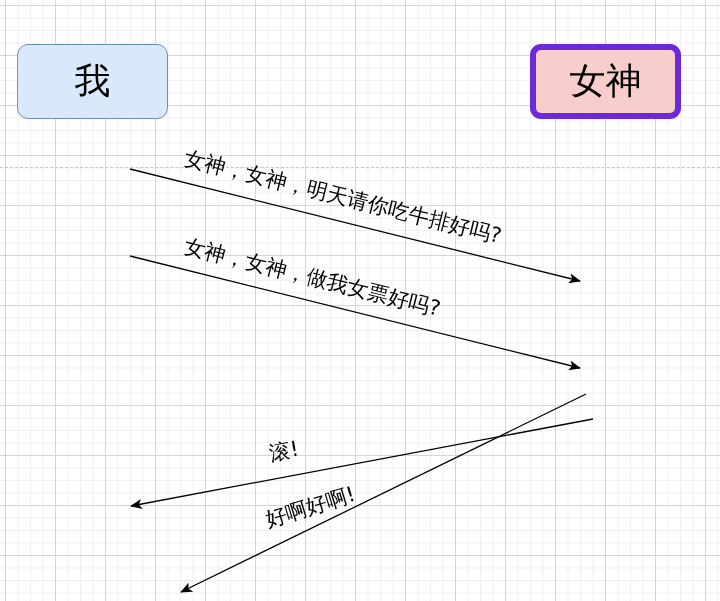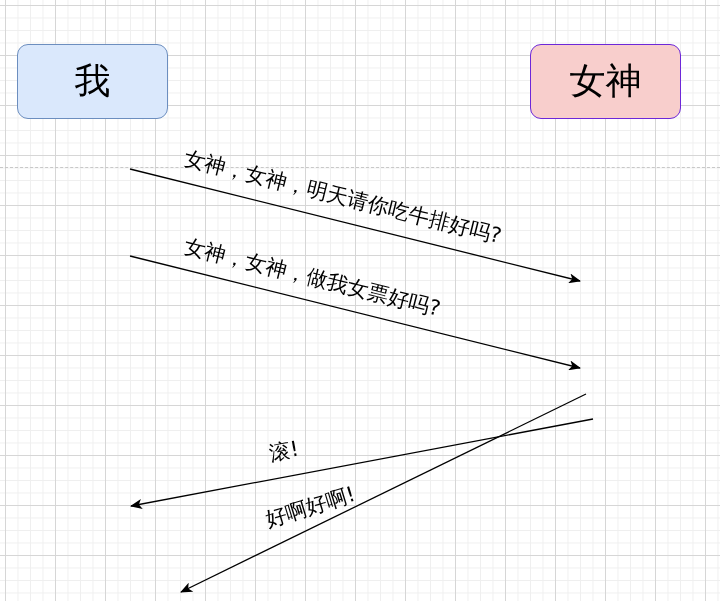--- a/index.html
+++ b/index.html
@@ -14,21 +14,21 @@
       background-size: 50px 50px, 50px 50px, 12.5px 12.5px, 12.5px 12.5px;
       background-position: 5px 5px, 5px 5px, 5px 5px, 5px 5px;
       font-family: "DejaVu Sans", sans-serif;
     }
     .actor {
       position: absolute; box-sizing: border-box;
       display: flex; align-items: center; justify-content: center;
       border-radius: 11px; font-size: 36px; color: #000;
     }
     #actor-me { left: 17px; top: 44px; width: 151px; height: 75px; background: #dae8fc; border: 1px solid #6c8ebf; }
-    #actor-goddess { left: 530px; top: 44px; width: 151px; height: 75px; background: #f8cecc; border: 1px solid #6d28d9; }
+    #actor-goddess { left: 530px; top: 44px; width: 151px; height: 75px; background: #f8cecc; border: 6px solid #6d28d9; }
     .divider {
       position: absolute; left: 0; top: 167px; width: 720px; height: 0;
       border-top: 1.5px dashed #c8c8c8;
     }
     svg.arrows { position: absolute; left: 0; top: 0; }
     .label {
       position: absolute; white-space: nowrap; font-size: 21px; color: #000;
       transform-origin: 0 0;
     }
   </style>

